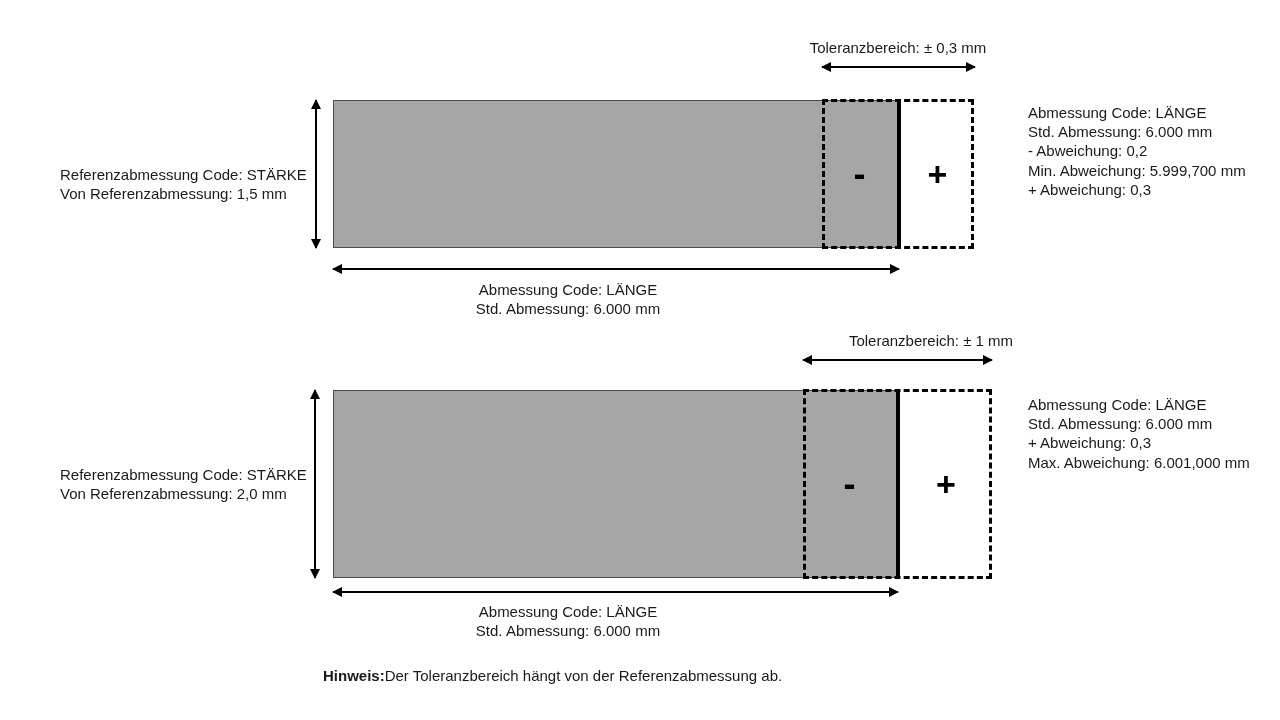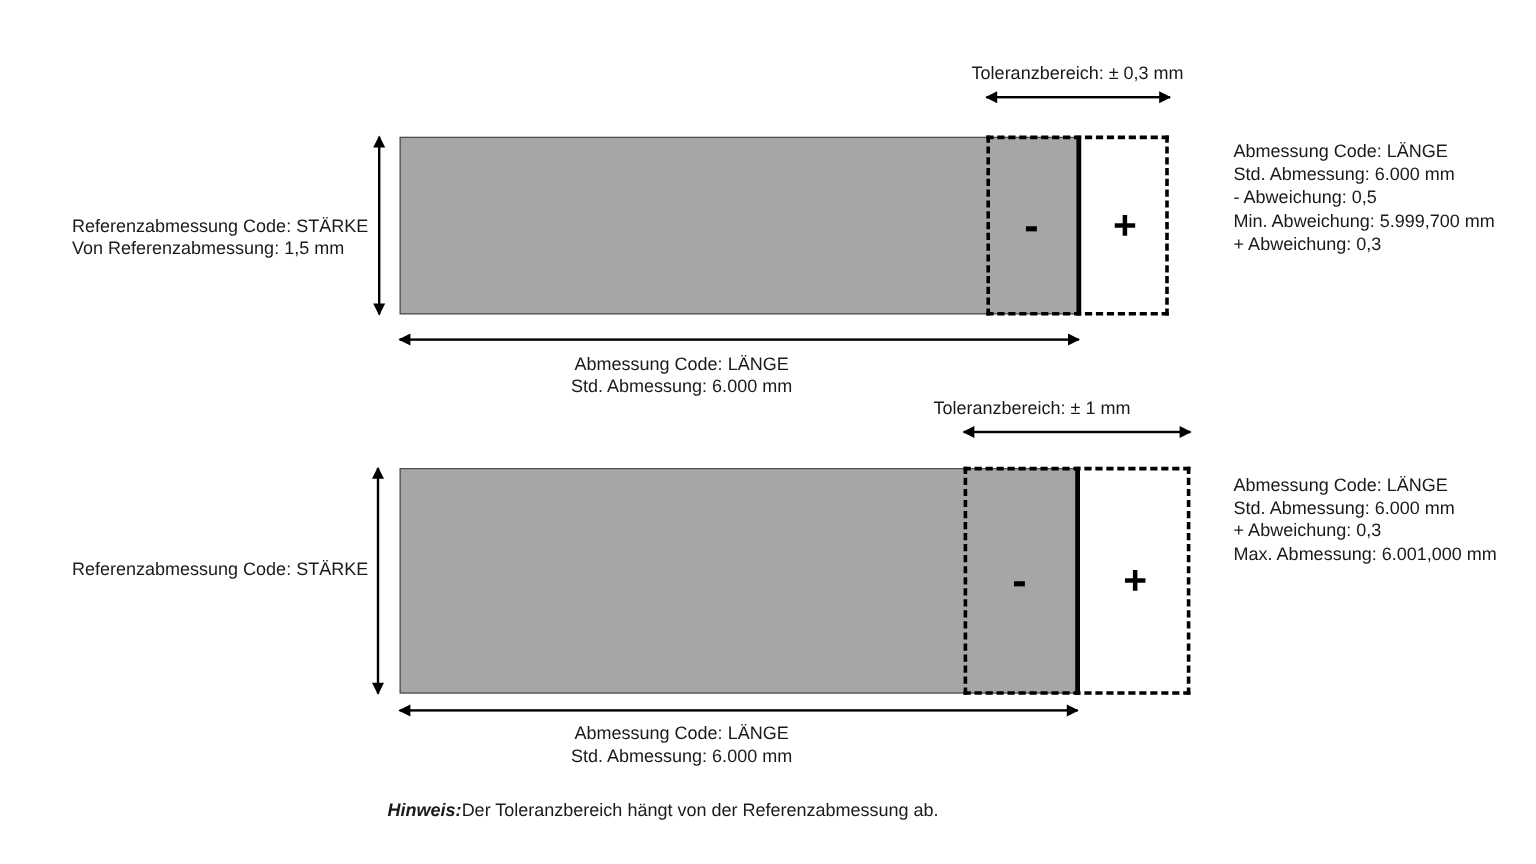--- a/index.html
+++ b/index.html
@@ -29,27 +29,27 @@
   .arrow-h::after  { right:-1px; border-left:10px solid #000; }
 
   .arrow-v { width:2px; background:#000; }
   .arrow-v::before, .arrow-v::after {
     content:""; position:absolute; left:50%; transform:translateX(-50%);
     width:0; height:0; border-left:5px solid transparent; border-right:5px solid transparent;
   }
   .arrow-v::before { top:-1px;    border-bottom:10px solid #000; }
   .arrow-v::after  { bottom:-1px; border-top:10px solid #000; }
 
-  .note-label { font-weight:700;font-style:italic; }
+  .note-label { font-weight:700; }
   .note-text  { margin-left:0; }
 </style>
 </head>
 <body>
 
-<div class="abs" style="left:0;top:14px;width:1213px;height:330px;">
+<div class="abs" style="left:0;top:0;width:1213px;height:330px;">
 
   <div class="abs txt center" style="left:782px;top:38px;width:232px;">Toleranzbereich: ± 0,3 mm</div>
   <div class="abs arrow-h" style="left:822px;top:66px;width:153px;"></div>
 
   <div class="abs arrow-v" style="left:315px;top:100px;height:148px;"></div>
 
   <div class="abs txt" style="left:60px;top:165px;">
     <div>Referenzabmessung Code: STÄRKE</div>
     <div>Von Referenzabmessung: 1,5 mm</div>
   </div>
@@ -66,35 +66,36 @@
   <div class="abs arrow-h" style="left:333px;top:268px;width:566px;"></div>
 
   <div class="abs txt center" style="left:418px;top:280px;width:300px;">
     <div>Abmessung Code: LÄNGE</div>
     <div>Std. Abmessung: 6.000 mm</div>
   </div>
 
   <div class="abs txt" style="left:1028px;top:103px;line-height:19.2px;">
     <div>Abmessung Code: LÄNGE</div>
     <div>Std. Abmessung: 6.000 mm</div>
-    <div>- Abweichung: 0,5</div>
+    <div>- Abweichung: 0,2</div>
     <div>Min. Abweichung: 5.999,700 mm</div>
     <div>+ Abweichung: 0,3</div>
   </div>
 </div>
 
 <div class="abs" style="left:0;top:330px;width:1280px;height:330px;">
 
-  <div class="abs txt center" style="left:744px;top:1px;width:232px;">Toleranzbereich: ± 1 mm</div>
+  <div class="abs txt center" style="left:815px;top:1px;width:232px;">Toleranzbereich: ± 1 mm</div>
   <div class="abs arrow-h" style="left:803px;top:29px;width:189px;"></div>
 
   <div class="abs arrow-v" style="left:314px;top:60px;height:188px;"></div>
 
   <div class="abs txt" style="left:60px;top:135px;">
     <div>Referenzabmessung Code: STÄRKE</div>
+    <div>Von Referenzabmessung: 2,0 mm</div>
   </div>
 
   <div class="abs part-body" style="left:333px;top:60px;width:565px;height:188px;"></div>
 
   <div class="abs tol-box" style="left:803px;top:59px;width:189px;height:190px;"></div>
 
   <div class="abs zone" style="left:803px;top:60px;width:93px;height:188px;">-</div>
   <div class="abs zone plus" style="left:900px;top:60px;width:92px;height:188px;">+</div>
 
   <div class="abs nominal" style="left:896px;top:59px;width:4px;height:190px;"></div>
@@ -103,19 +104,19 @@
 
   <div class="abs txt center" style="left:418px;top:272px;width:300px;">
     <div>Abmessung Code: LÄNGE</div>
     <div>Std. Abmessung: 6.000 mm</div>
   </div>
 
   <div class="abs txt" style="left:1028px;top:65px;line-height:19.2px;">
     <div>Abmessung Code: LÄNGE</div>
     <div>Std. Abmessung: 6.000 mm</div>
     <div>+ Abweichung: 0,3</div>
-    <div>Max. Abmessung: 6.001,000 mm</div>
+    <div>Max. Abweichung: 6.001,000 mm</div>
   </div>
 </div>
 
 <div class="abs txt" style="left:323px;top:666px;">
   <span class="note-label">Hinweis:</span><span class="note-text">Der Toleranzbereich hängt von der Referenzabmessung ab.</span>
 </div>
 
 </body></html>

